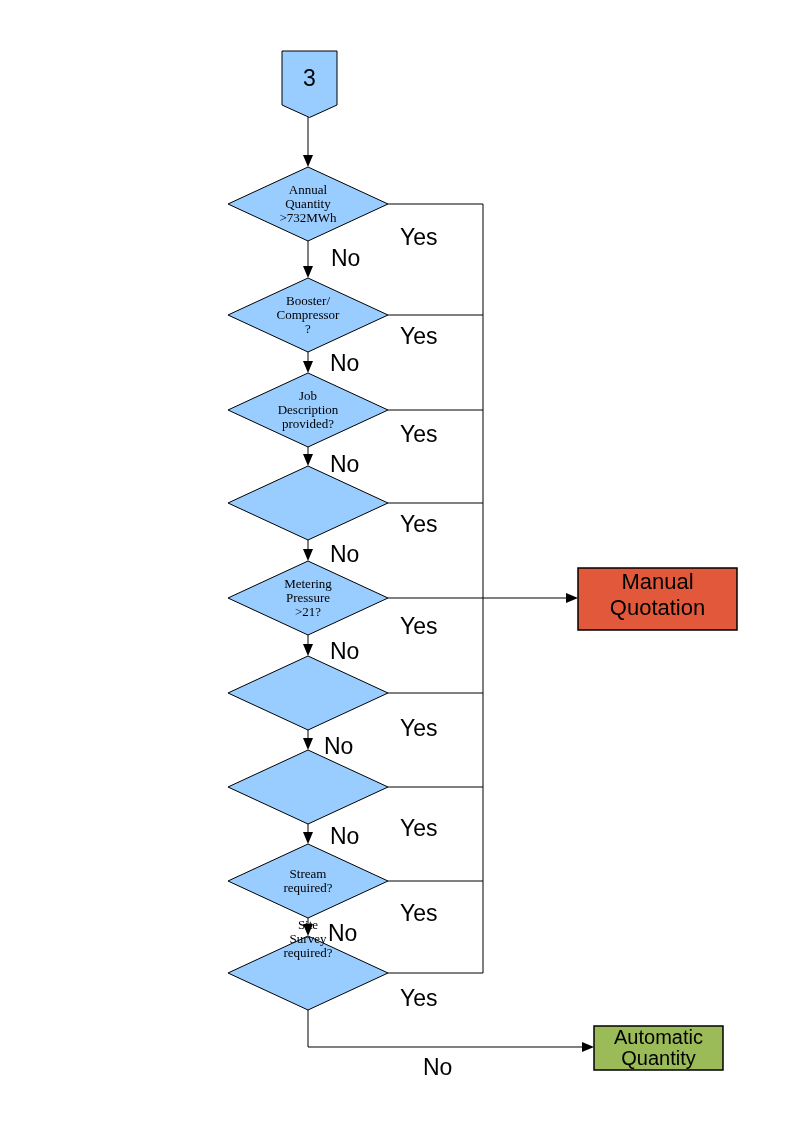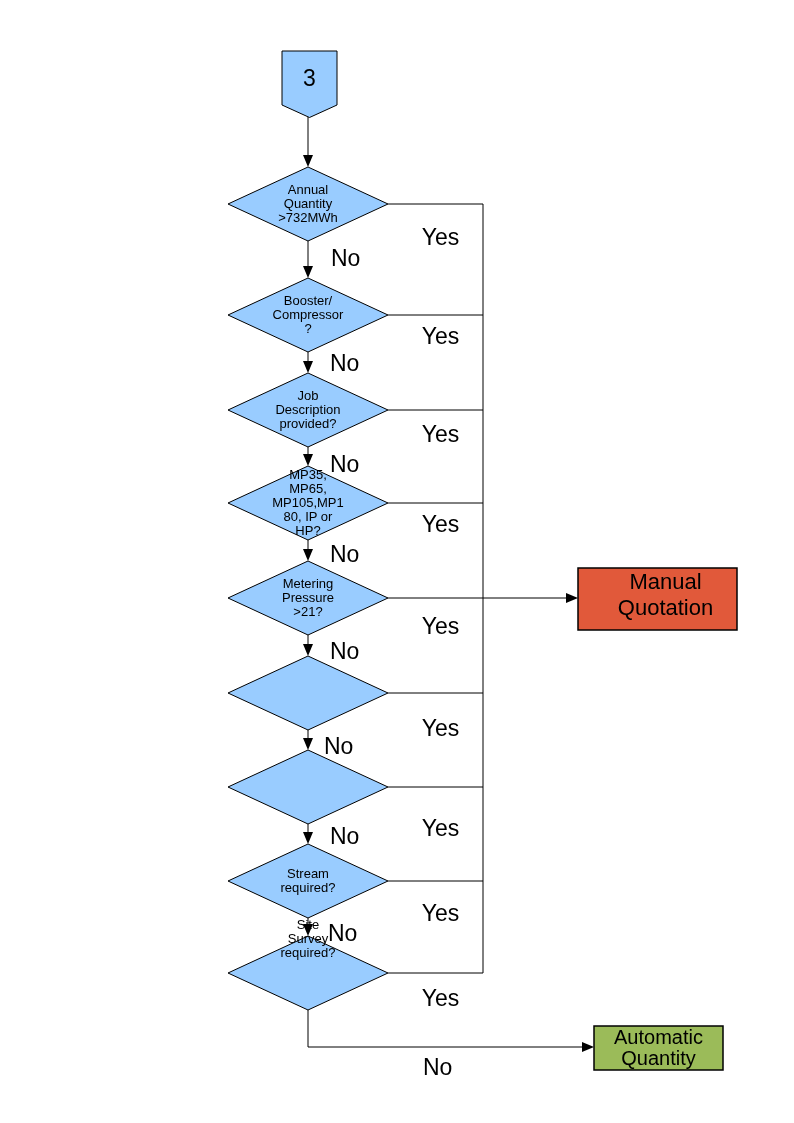--- a/index.html
+++ b/index.html
@@ -24,44 +24,44 @@
     text-align: center;
     white-space: pre-line;
     color: #000;
   }
   .diamond-label {
     width: 160px;
     height: 74px;
     font-size: 13px;
     line-height: 14px;
     left: 228px;
+    font-family: Liberation Serif, serif;
   }
   .branch-label {
     position: absolute;
     font-size: 23px;
     line-height: 23px;
     color: #000;
     white-space: nowrap;
   }
   .yes-label {
     left: 400px;
     width: 81px;
-    text-align: center;
+    text-align: left;
   }
   .connector-label {
     left: 282px; top: 51px;
     width: 55px; height: 54px;
     font-size: 23px;
   }
   .manual-label {
     left: 578px; top: 568px;
     width: 159px; height: 54px;
     font-size: 22px;
     line-height: 26px;
-    margin-left: 8px;
   }
   .auto-label {
     left: 594px; top: 1026px;
     width: 129px; height: 44px;
     font-size: 20px;
     line-height: 21px;
   }
 </style>
 </head>
 <body>
@@ -135,25 +135,20 @@
 
   <div class="lbl diamond-label" style="top:167px">Annual
 Quantity
 &gt;732MWh</div>
   <div class="lbl diamond-label" style="top:373px">Job
 Description
 provided?</div>
   <div class="lbl diamond-label" style="top:278px">Booster/
 Compressor
 ?</div>
-  <div class="lbl diamond-label" style="top:466px">MP35,
-MP65,
-MP105,MP1
-80, IP or
-HP?</div>
   <div class="lbl diamond-label" style="top:561px">Metering
 Pressure
 &gt;21?</div>
   <div class="lbl diamond-label" style="top:844px">Stream
 required?</div>
   <div class="lbl diamond-label" style="top:902px">Site
 Survey
 required?</div>
 
   <div class="branch-label yes-label" style="top:226px">Yes</div>

